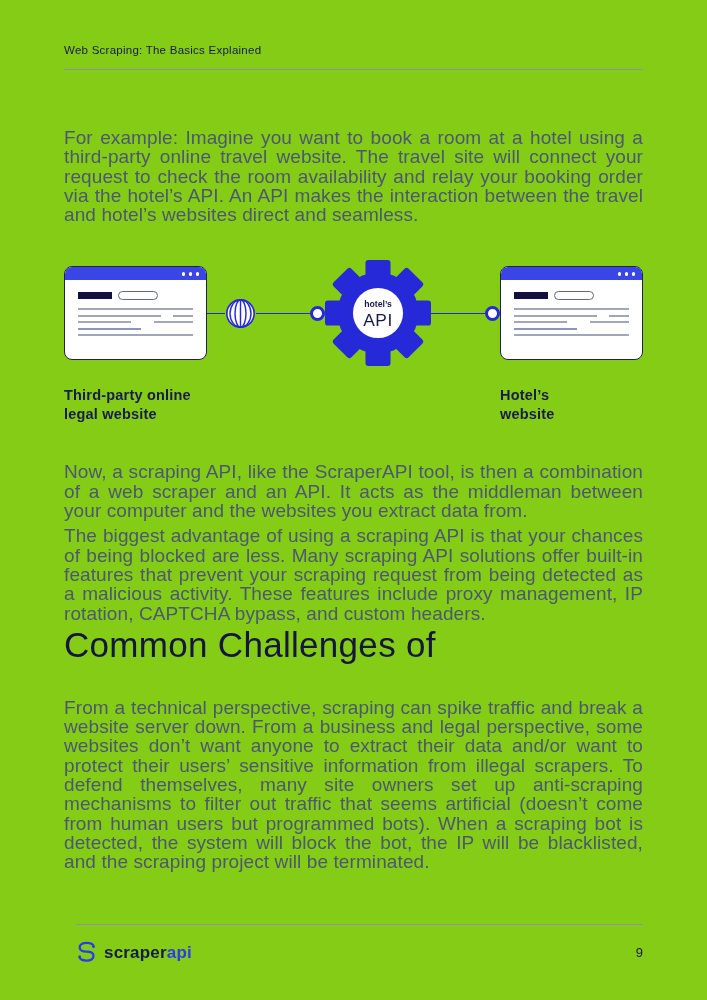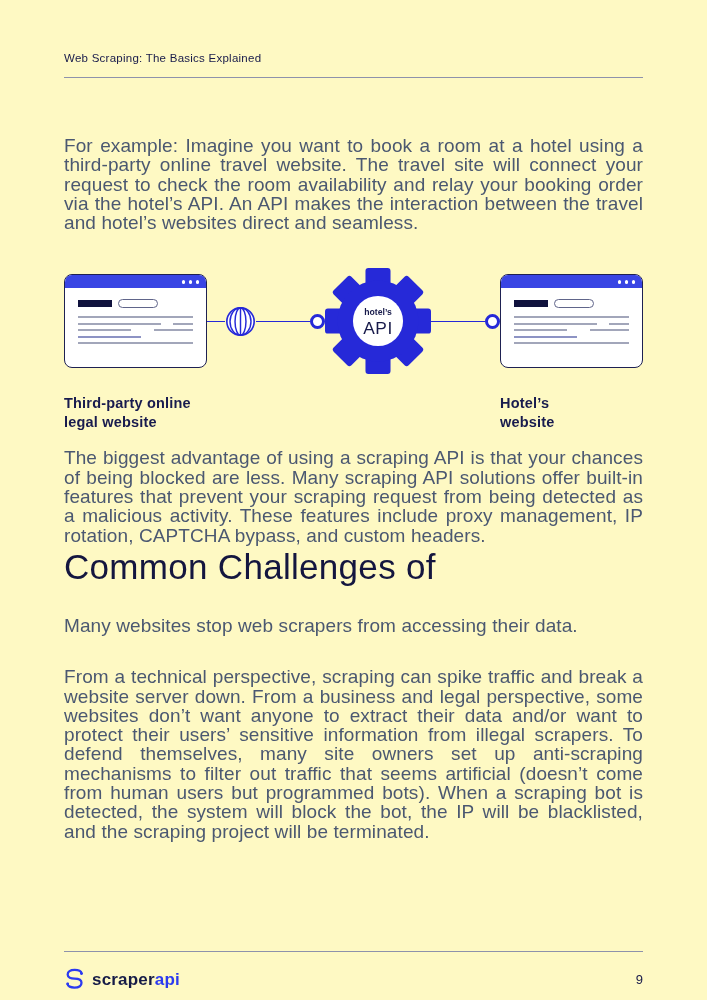--- a/index.html
+++ b/index.html
@@ -12,41 +12,41 @@
     --rule-gray:#8e92ab;
     --logo-blue:#2b3af0;
   }
   *{margin:0;padding:0;box-sizing:border-box;}
   html,body{background:#fff;}
   body{font-family:"Liberation Sans","DejaVu Sans",sans-serif;}
   .page{
     position:relative;
     width:707px;height:1000px;
     margin:0 auto;
-    background:#fef9c3;
-    padding:16px 64px;
+    background:#84cc16;
+    padding:8px 64px;
     overflow:hidden;
   }
   
   .doc-header{padding-top:35px;}
   .doc-title{
     font-size:11.5px;line-height:15px;font-weight:500;
     color:var(--navy);letter-spacing:.25px;
   }
   .rule{border:none;border-top:1px solid var(--rule-gray);margin-top:11px;}
   
   .para{
     font-size:19px;line-height:19.3px;
     color:var(--body-text);
     text-align:justify;
     letter-spacing:.1px;
   }
   .para1{margin-top:58px;}
   .para2{margin-top:38px;}
-  .para3{margin-top:16px;}
+  .para3{margin-top:6px;}
   .para4{margin-top:28px;text-align:left;}
   .para5{margin-top:32px;}
   
   .diagram{margin-top:36px;}
   .diagram-row{display:flex;align-items:center;width:100%;}
   .browser{
     width:143px;height:94px;flex:0 0 143px;
     border:1.4px solid #1e2152;border-radius:8px;
     background:#fff;overflow:hidden;
   }
@@ -83,21 +83,21 @@
     color:#181b4e;letter-spacing:.2px;
   }
   .label-left{flex:0 0 320px;}
   .label-right{margin-left:auto;flex:0 0 143px;}
   
   .section-heading{
     font-size:35px;line-height:43px;font-weight:400;
     color:#14163f;letter-spacing:.3px;
   }
   
-  .doc-footer{position:absolute;left:64px;right:64px;top:924px;margin-top:27px;}
+  .doc-footer{position:absolute;left:76px;right:64px;top:924px;}
   .footer-row{display:flex;align-items:center;margin-top:16px;}
   .logo{display:flex;align-items:center;gap:7px;}
   .logo-icon{display:block;}
   .logo-text{font-size:17px;font-weight:600;letter-spacing:.2px;}
   .logo-scraper{color:#161c47;}
   .logo-api{color:var(--logo-blue);}
   .page-number{margin-left:auto;font-size:13px;color:var(--navy);}
 </style>
 </head>
 <body>
@@ -209,27 +209,27 @@
           <span>Third-party online</span><br>
           <span>legal website</span>
         </div>
         <div class="diagram-label label-right">
           <span>Hotel’s</span><br>
           <span>website</span>
         </div>
       </div>
     </div>
 
+    <p class="para para2">Now, a scraping API, like the ScraperAPI tool, is then a combination of a web scraper and an API. It acts as the middleman between your computer and the websites you extract data from.</p>
     <p class="para para3">The biggest advantage of using a scraping API is that your chances of being blocked are less. Many scraping API solutions offer built-in features that prevent your scraping request from being detected as a malicious activity. These features include proxy management, IP rotation, CAPTCHA bypass, and custom headers.</p>
 
     <h1 class="section-heading">
       <span>Common Challenges of</span><br>
     </h1>
 
-    <p class="para para4">Many websites stop web scrapers from accessing their data.</p>
     <p class="para para5">From a technical perspective, scraping can spike traffic and break a website server down. From a business and legal perspective, some websites don’t want anyone to extract their data and/or want to protect their users’ sensitive information from illegal scrapers. To defend themselves, many site owners set up anti-scraping mechanisms to filter out traffic that seems artificial (doesn’t come from human users but programmed bots). When a scraping bot is detected, the system will block the bot, the IP will be blacklisted, and the scraping project will be terminated.</p>
   </main>
 
   <footer class="doc-footer">
     <hr class="rule" style="margin-top:0;">
     <div class="footer-row">
       <div class="logo">
         <svg class="logo-icon" width="21" height="23" viewBox="0 0 24 26">
           <path d="M20 6.2 C20 3.4 16.6 2 12.3 2 C7 2 4.2 4.2 4.2 7.2 C4.2 10.8 8 11.9 12 11.9 C16.2 11.9 20 13 20 16.6 C20 20 17.2 22.2 11.8 22.2 C7.6 22.2 4.2 20.8 4.2 18" fill="none" stroke="#2b3af0" stroke-width="2.6" stroke-linecap="round"></path>
           <circle cx="20" cy="6.2" r="1.6" fill="#2b3af0"></circle>

